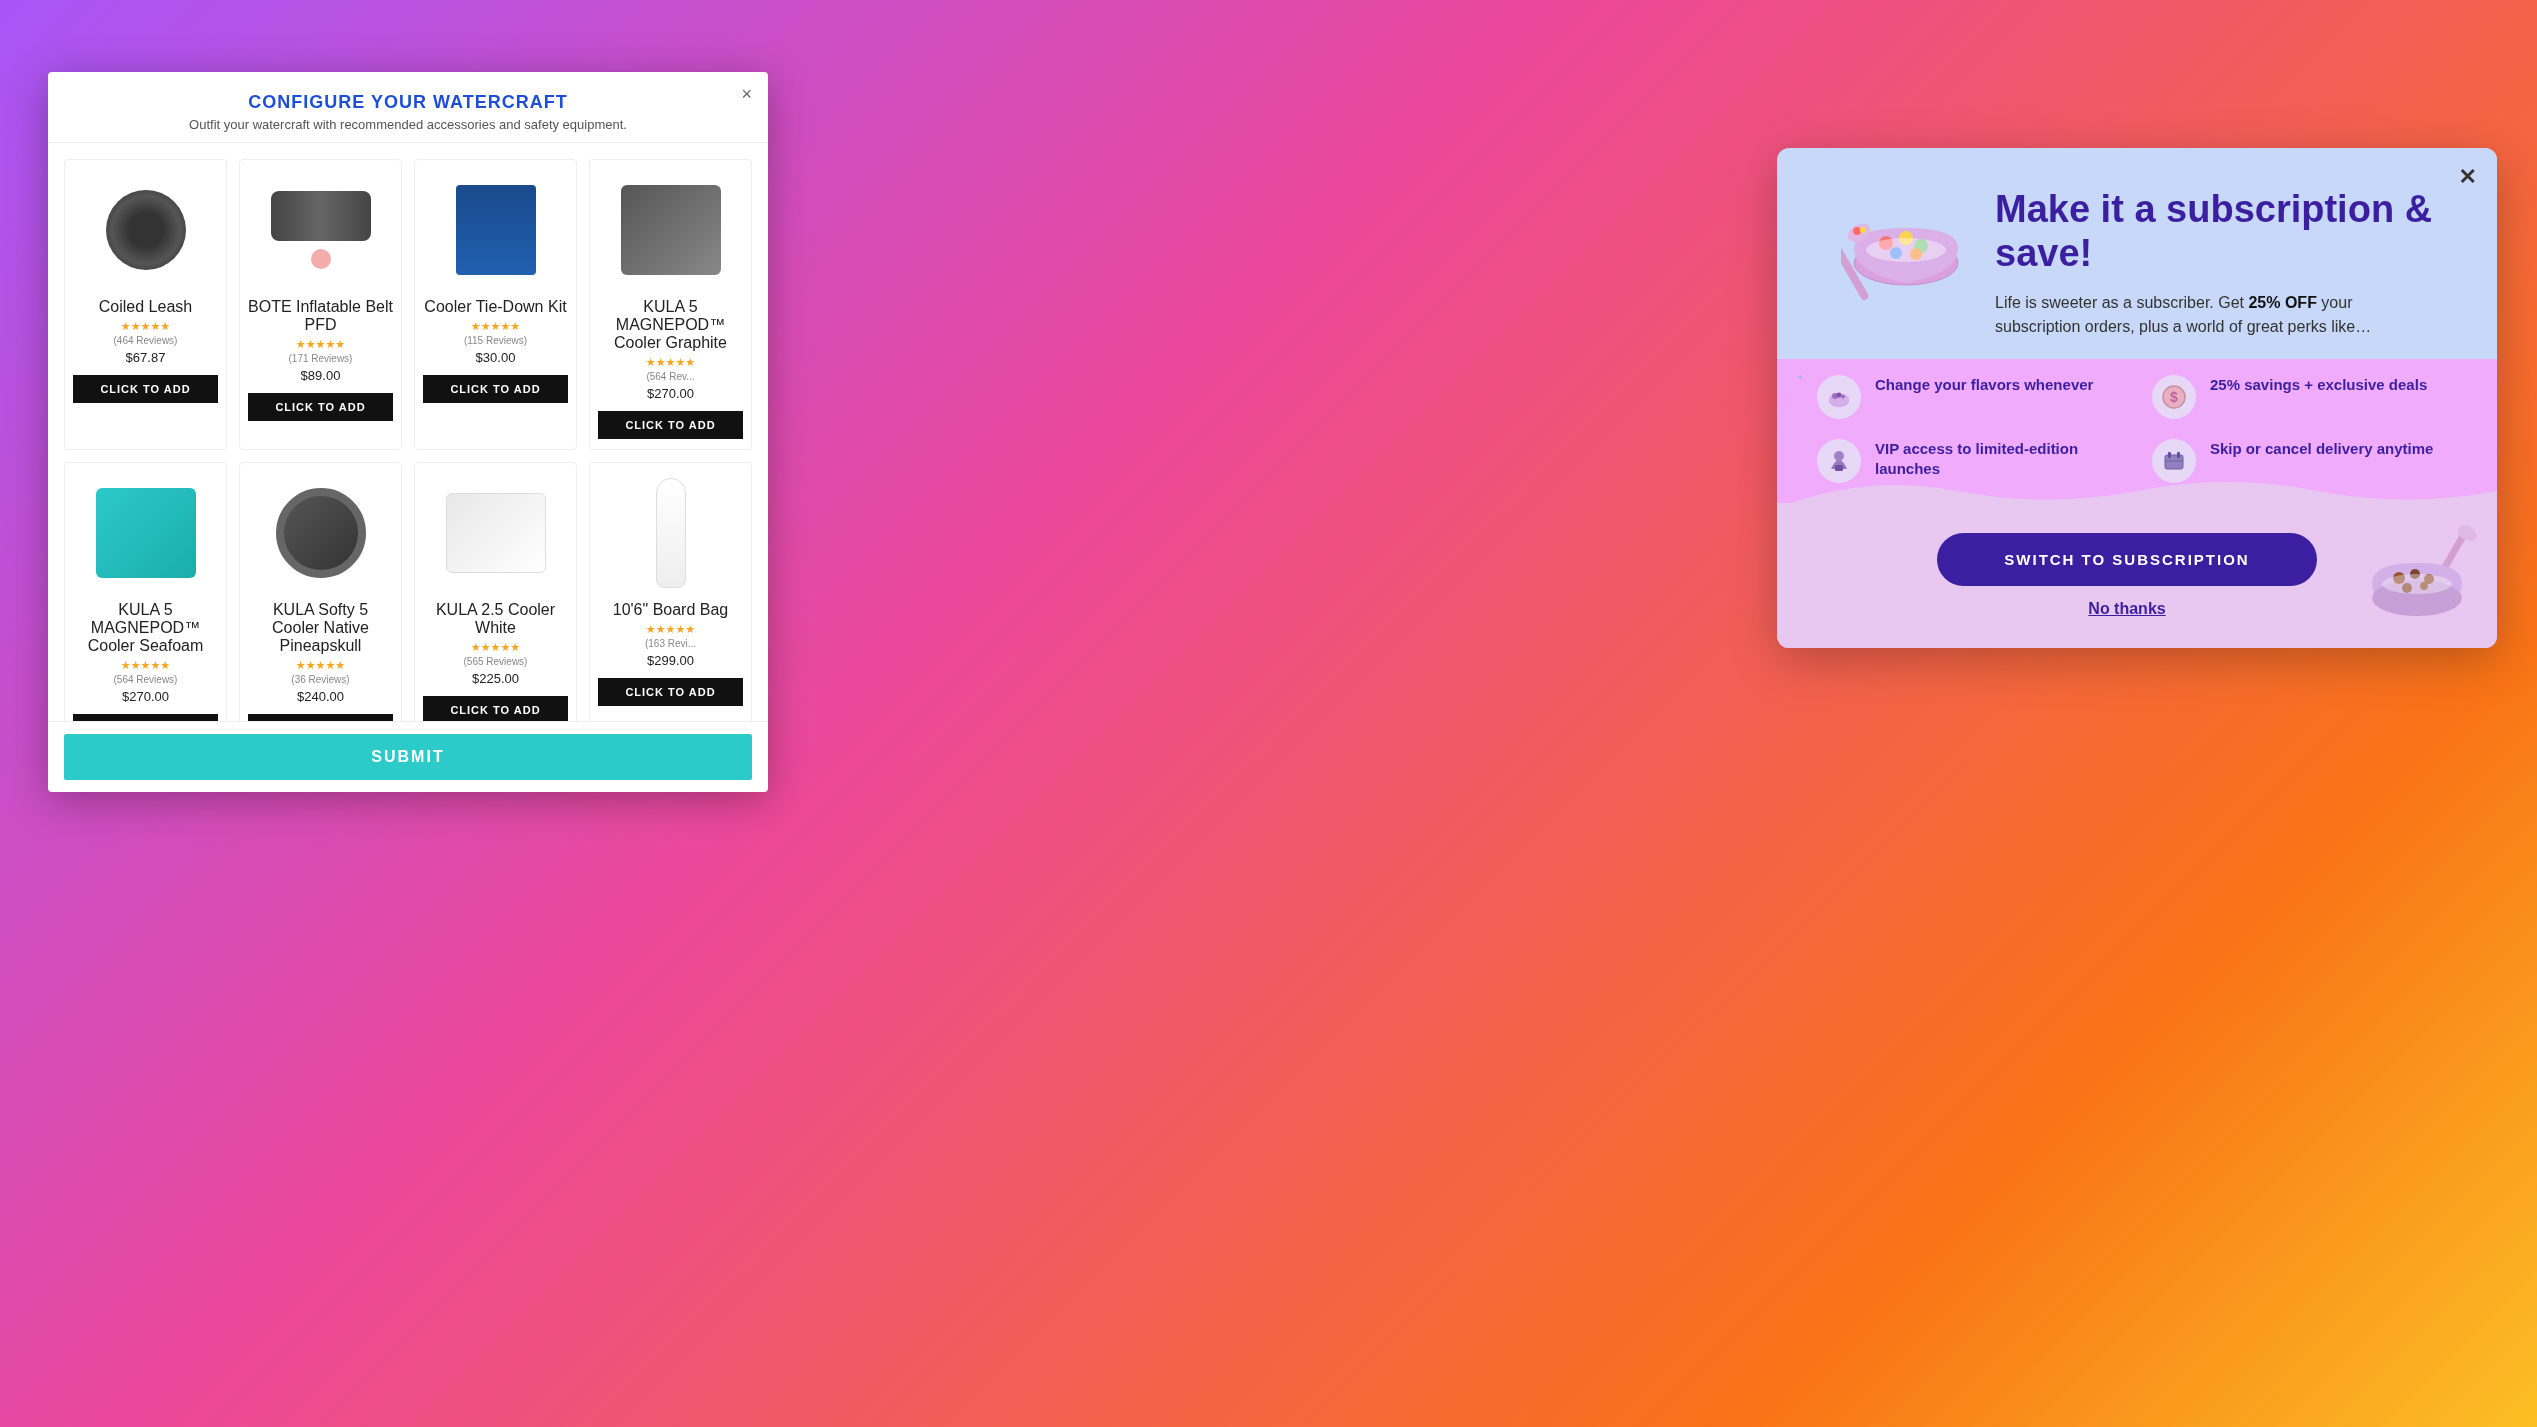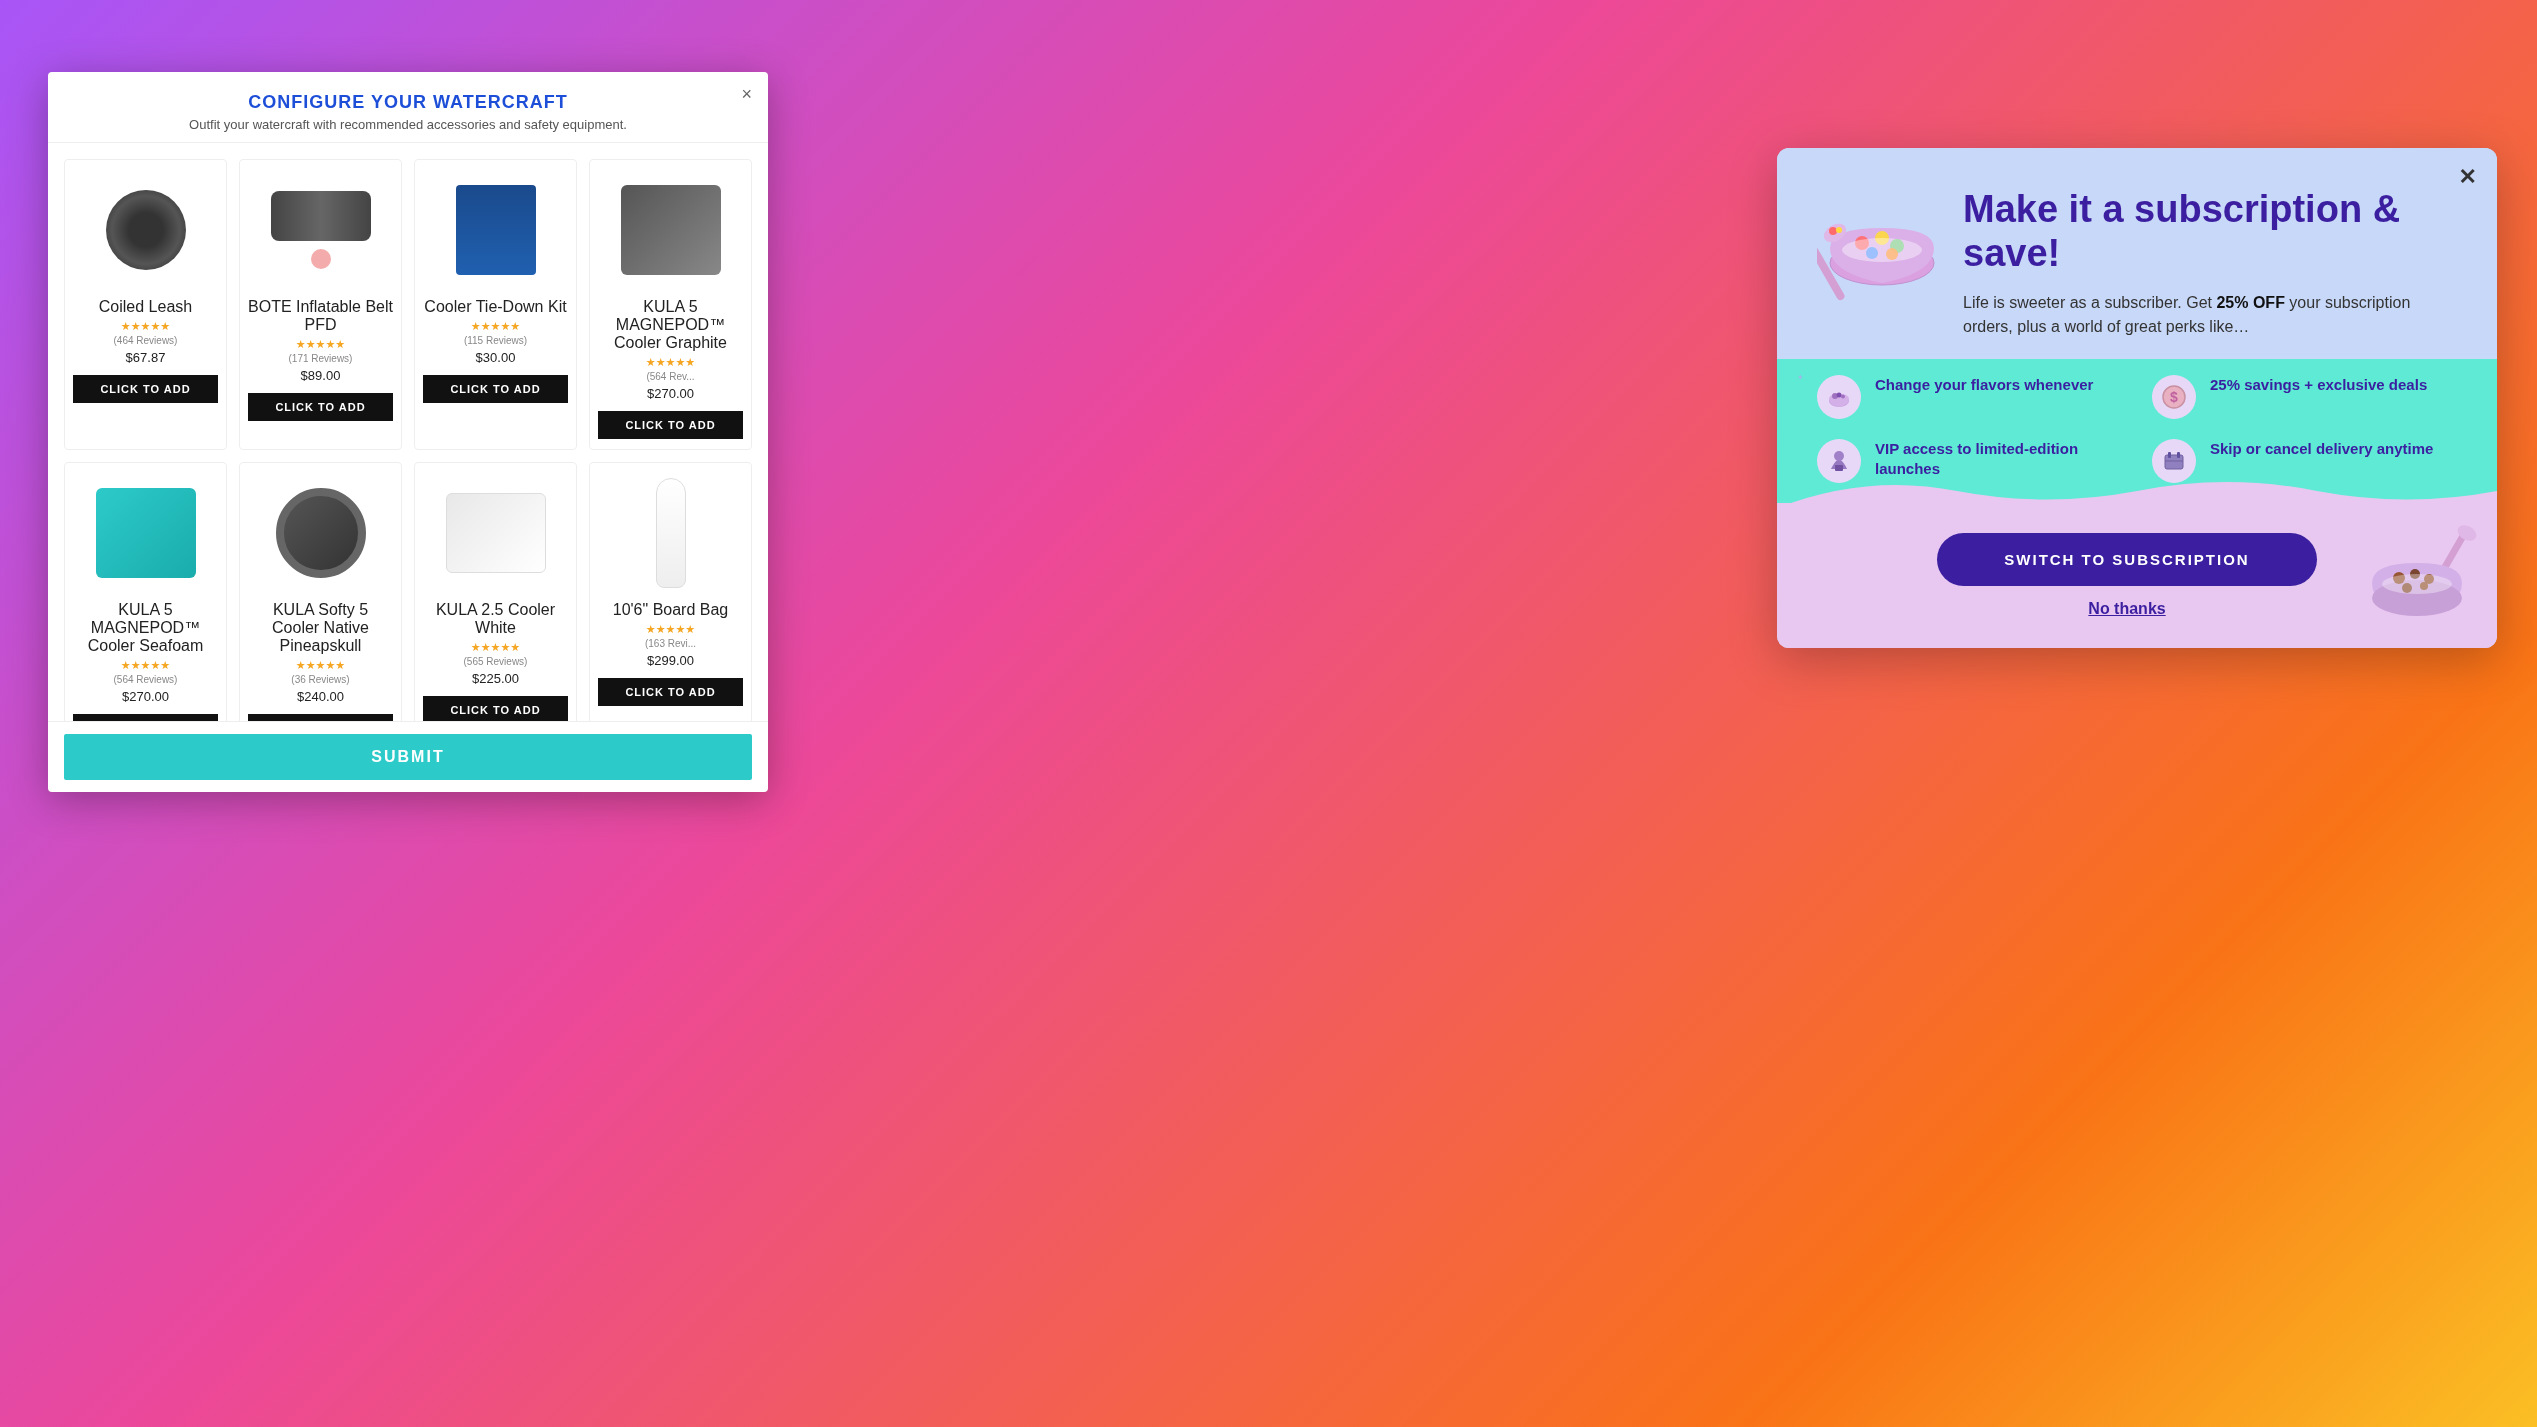--- a/index.html
+++ b/index.html
@@ -166,21 +166,22 @@
       font-weight: 700;
       z-index: 10;
     }
 
     .sub-top {
       background: #c8d8f8;
       padding: 40px 60px 20px 40px;
       position: relative;
       display: flex;
       align-items: flex-start;
-      gap: 16px;
+      gap: 24px;
+      margin-left: 24px;
     }
 
     .sub-cereal-bowl {
       width: 130px;
       height: 130px;
       flex-shrink: 0;
       position: relative;
       top: -10px;
     }
 
@@ -210,21 +211,21 @@
       position: absolute;
       color: #a0b8e8;
       font-size: 16px;
     }
 
     .sub-perks {
       display: grid;
       grid-template-columns: 1fr 1fr;
       gap: 20px 30px;
       padding: 16px 40px 20px 40px;
-      background: #5eead4;
+      background: #f0abfc;
     }
 
     .perk-item {
       display: flex;
       align-items: flex-start;
       gap: 14px;
     }
 
     .perk-icon {
       width: 44px;

